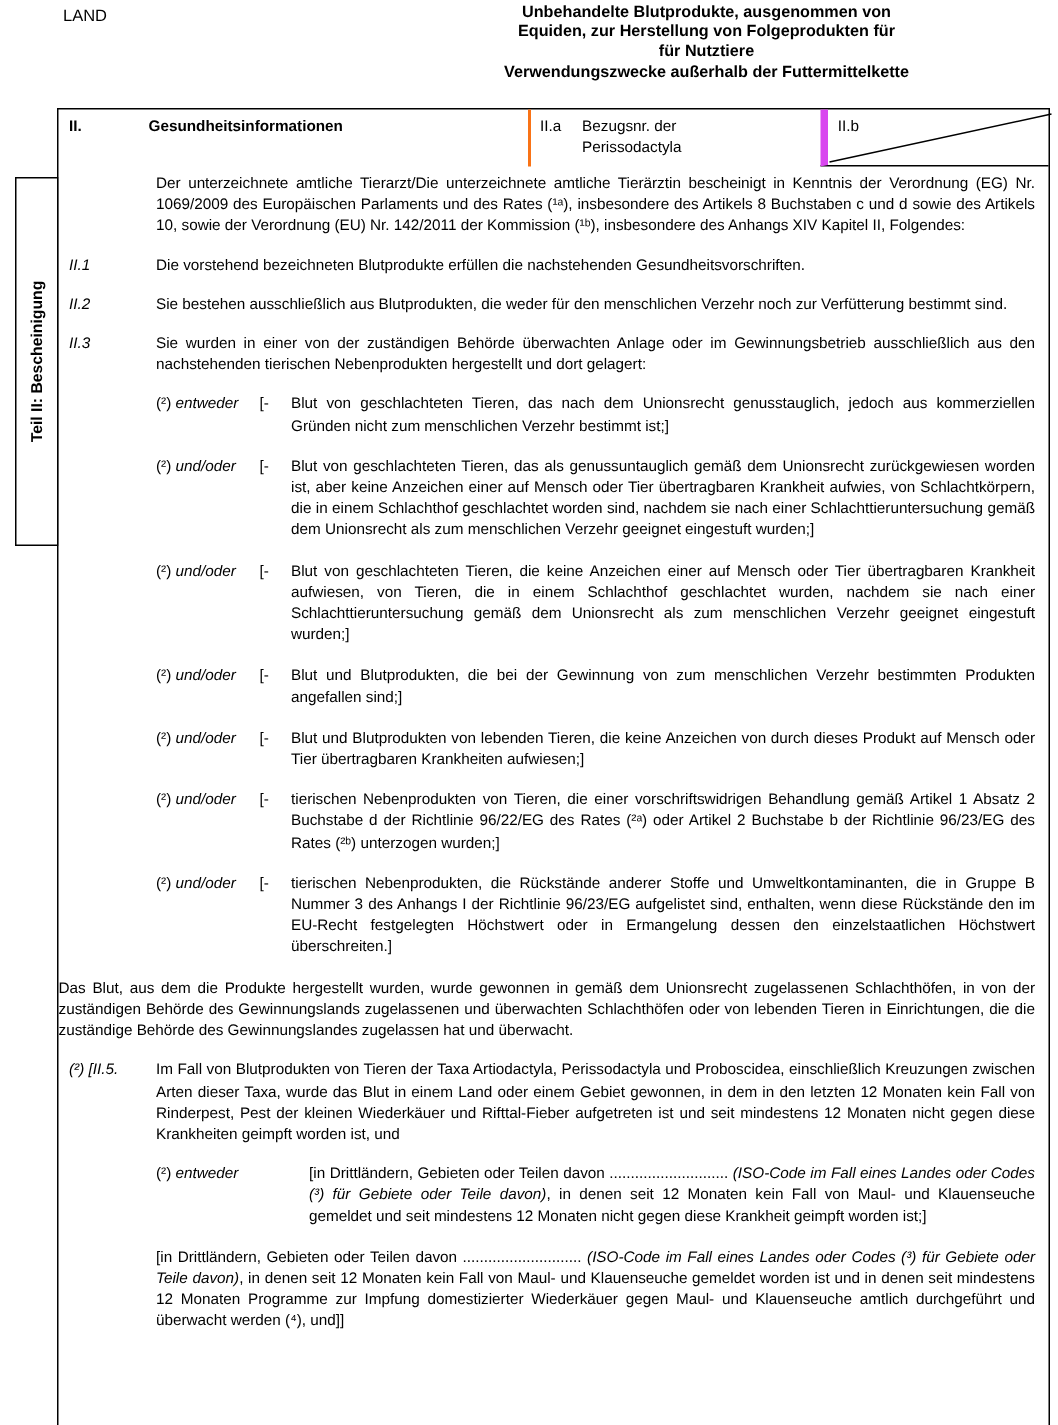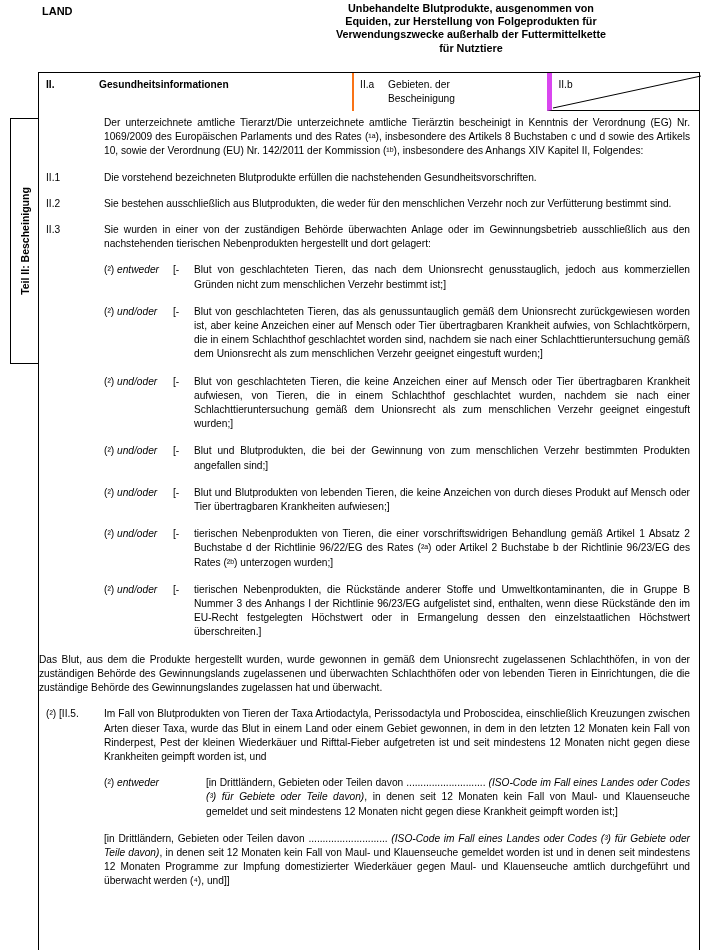--- a/index.html
+++ b/index.html
@@ -1,40 +1,40 @@
 <!DOCTYPE html>
 <html><head>
 <meta charset="utf-8">
 <style>
   html,body { margin:0; padding:0; background:#fff; }
   .sheet {
     position:relative; width:705px; height:950px; background:#ffffff;
     font-family:"Liberation Sans","DejaVu Sans",sans-serif;
     font-size:10.2px; line-height:14.2px; color:#000; overflow:hidden;
   }
-  .land { position:absolute; left:42px; top:4px; font-weight:bold; font-size:11px; }
+  .land { position:absolute; left:42px; top:4px; font-weight:normal; font-size:11px; }
   .title { position:absolute; right:4px; top:2px; width:460px; text-align:center;
            font-weight:bold; font-size:10.8px; line-height:13.2px; }
   .ctable { position:absolute; left:38px; top:55px; width:662px; height:895px;
             border:1px solid #000; border-bottom:none; box-sizing:border-box;margin-top:17px; }
   .thead { display:flex; height:38px; }
   .th1 { width:314px; display:flex; }
   .th1-num { width:60px; padding:5px 0 0 7px; font-weight:bold; box-sizing:border-box; }
   .th1-title { padding-top:5px; font-weight:bold; }
   .th2 { width:196px; border-left:2px solid #f97316; box-sizing:border-box; display:flex; padding-top:5px; }
   .th2-num { width:34px; padding-left:6px; box-sizing:border-box; }
   .th2-label { width:98px; }
   .th3 { width:152px; border-left:5px solid #d946ef; border-bottom:1px solid #000;
          position:relative; box-sizing:border-box; }
   .th3-num { position:absolute; left:6px; top:5px; }
   .th3 svg { position:absolute; left:0; top:0; }
   .tbody { padding-top:5px; }
   .intro { margin:0 9px 12px 65px; text-align:justify; }
   .row { display:flex; margin-bottom:12px; }
-  .num { width:65px; flex-shrink:0; padding-left:7px; box-sizing:border-box; white-space:nowrap; }
+  .num { width:65px; flex-shrink:0; padding-left:7px; box-sizing:border-box; white-space:nowrap;font-style:italic; }
   .btxt { flex:1; margin-right:9px; text-align:justify; }
   .sub { display:flex; margin:0 9px 13px 65px; }
   .smark { width:69px; flex-shrink:0; white-space:nowrap; }
   .sbrk { width:21px; flex-shrink:0; }
   .stxt { flex:1; text-align:justify; }
   .sub5 .smark { width:102px; }
   .it { font-style:italic; }
   .sidebar { position:absolute; left:10px; top:118px; width:29px; height:246px;
              border:1px solid #000; background:#fff; box-sizing:border-box; }
   .sidebar span { position:absolute; left:50%; top:50%; white-space:nowrap;
@@ -44,34 +44,34 @@
 </head>
 <body>
 
 <div class="sheet">
 
   <div class="land">LAND</div>
 
   <div class="title">
     <div>Unbehandelte Blutprodukte, ausgenommen von</div>
     <div>Equiden, zur Herstellung von Folgeprodukten für</div>
+    <div>für Nutztiere</div>
     <div>Verwendungszwecke außerhalb der Futtermittelkette</div>
-    <div>für Nutztiere</div>
   </div>
 
   <div class="ctable">
 
     <div class="thead">
       <div class="th1">
         <div class="th1-num">II.</div>
         <div class="th1-title">Gesundheitsinformationen</div>
       </div>
       <div class="th2">
         <div class="th2-num">II.a</div>
-        <div class="th2-label">Gebieten. der Bescheinigung</div>
+        <div class="th2-label">Bezugsnr. der Perissodactyla</div>
       </div>
       <div class="th3">
         <svg width="150" height="36" viewBox="0 0 150 36">
           <line x1="1" y1="35" x2="149" y2="3" stroke="#000" stroke-width="1"></line>
         </svg>
         <div class="th3-num">II.b</div>
       </div>
     </div>
 
     <div class="tbody">

